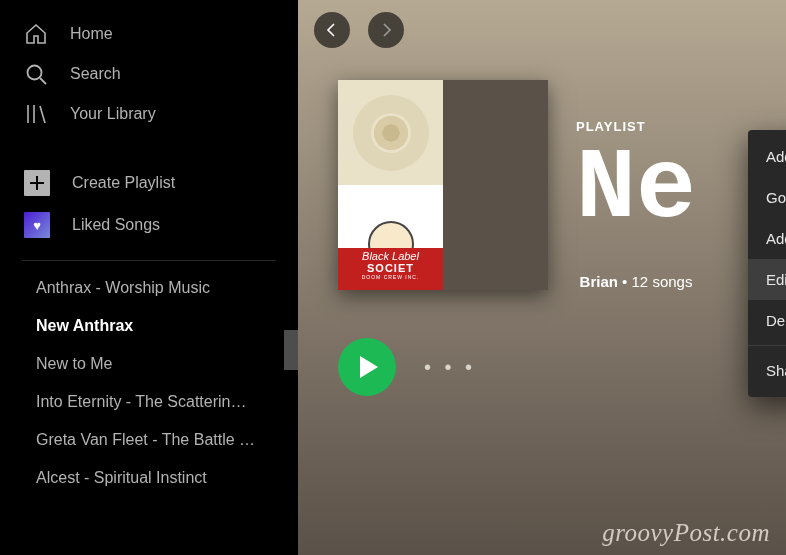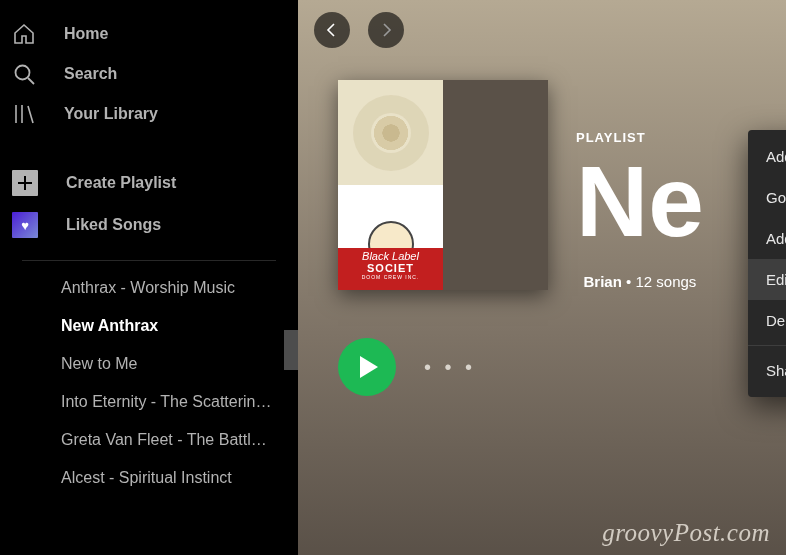--- a/index.html
+++ b/index.html
@@ -1,45 +1,45 @@
 <!DOCTYPE html>
 <html><head>
 <meta charset="utf-8">
 <style>
   * { margin:0; padding:0; box-sizing:border-box; font-family:-apple-system,BlinkMacSystemFont,"Segoe UI",Helvetica,Arial,sans-serif; }
   body { width:786px; height:555px; background:#000; overflow:hidden; position:relative; }
   .app { display:flex; height:100%; }
   .sidebar { width:298px; background:#000; padding:14px 0 0 0; position:relative; }
-  .nav-item { display:flex; align-items:center; gap:28px; padding:8px 12px; color:#b3b3b3; font-size:16px; font-weight:700; cursor:pointer; }
+  .nav-item { display:flex; align-items:center; gap:22px; padding:8px 24px; color:#b3b3b3; font-size:16px; font-weight:400; cursor:pointer; }
   .nav-icon { width:24px; height:24px; display:flex; align-items:center; justify-content:center; flex-shrink:0; }
   .nav-section2 { margin-top:28px; }
   .sq-icon { width:26px; height:26px; display:flex; align-items:center; justify-content:center; border-radius:1px; }
   .sq-add { background:#b3b3b3; color:#000; }
   .sq-heart { background:linear-gradient(135deg,#4b1fd6,#7a8ad6); color:#fff; font-size:13px;}
   .divider { height:1px; background:#282828; margin:14px 22px 8px 22px; }
-  .pl-item { padding:10px 24px; color:#b3b3b3; font-size:16px; white-space:nowrap; overflow:hidden; text-overflow:ellipsis; cursor:pointer;margin-left:37px; }
+  .pl-item { padding:10px 36px; color:#b3b3b3; font-size:16px; white-space:nowrap; overflow:hidden; text-overflow:ellipsis; cursor:pointer; }
   .pl-item.selected { color:#fff; font-weight:700; }
   .scroll-thumb { position:absolute; right:0; top:330px; width:14px; height:40px; background:#4d4d4d; }
   .main { flex:1; position:relative; overflow:hidden; background:linear-gradient(180deg,#b5a993 0%,#7e7366 60%,#5a5148 100%); }
   .nav-arrows { display:flex; gap:18px; padding:12px 0 0 16px; }
   .circle-btn { width:36px; height:36px; border-radius:50%; background:rgba(0,0,0,.6); color:#fff; display:flex; align-items:center; justify-content:center; cursor:pointer; }
   .hero { position:absolute; left:40px; top:80px; display:flex; gap:28px; align-items:flex-end; }
   .cover { width:210px; height:210px; background:#ddd; box-shadow:0 6px 20px rgba(0,0,0,.5); display:grid; grid-template:1fr 1fr/1fr 1fr; }
   .cover-q { display:flex; align-items:center; justify-content:center; font-size:10px; overflow:hidden; }
   .q1 { background:#e9e2c8; }
   .q3 { background:#fff; position:relative; }
   .q3 .band { position:absolute; bottom:0; left:0; right:0; height:42px; background:#c21f1f; color:#fff; font-family:Georgia,serif; font-style:italic; text-align:center; padding-top:2px; }
   .q3 .band .ln1{ font-size:11px; }
   .q3 .band .ln2{ font-size:11px; letter-spacing:1px; font-style:normal; font-weight:700; }
   .q3 .band .ln3{ font-size:5px; letter-spacing:1px; font-style:normal;}
   .q3 .skull { width:46px; height:46px; border-radius:50%; background:#f7e9c9; border:2px solid #444; margin-top:12px; }
   .q1 .disc { width:40px; height:40px; border-radius:50%; background:radial-gradient(circle,#c9b98f 30%,#d8cba6 31%,#d8cba6 60%,transparent 61%); box-shadow:0 0 0 18px rgba(200,185,145,.3);}
   .meta { color:#fff; }
   .meta .tag { font-size:13px; letter-spacing:1px; font-weight:700; }
-  .meta .title { font-size:100px; font-weight:900; line-height:1; margin:6px 0 22px 0; white-space:nowrap; }
+  .meta .title { font-size:100px; font-weight:900; line-height:1; margin:6px 0 33px 0; white-space:nowrap;font-family:Liberation Mono, monospace; }
   .meta .byline { font-size:15px;text-align:center; }
   .meta .byline b { font-weight:700; }
   .play-row { position:absolute; left:40px; top:320px; display:flex; align-items:center; gap:28px; margin-top:18px; }
   .play-btn { width:58px; height:58px; border-radius:50%; background:#1db954; display:flex; align-items:center; justify-content:center; cursor:pointer; }
   .play-tri { width:0; height:0; border-left:18px solid #fff; border-top:11px solid transparent; border-bottom:11px solid transparent; margin-left:4px;}
   .dots { color:#d9d4cc; font-size:20px; letter-spacing:4px; cursor:pointer; }
   .context-menu { position:absolute; left:450px; top:130px; width:210px; background:#282828; border-radius:4px; box-shadow:0 10px 30px rgba(0,0,0,.6); padding:6px 0; z-index:50; }
   .cm-item { padding:12px 18px; color:#e6e6e6; font-size:15px; cursor:pointer; display:flex; justify-content:space-between; align-items:center; }
   .cm-item.hover { background:#3e3e3e; }
   .cm-div { height:1px; background:#3e3e3e; margin:4px 0; }

